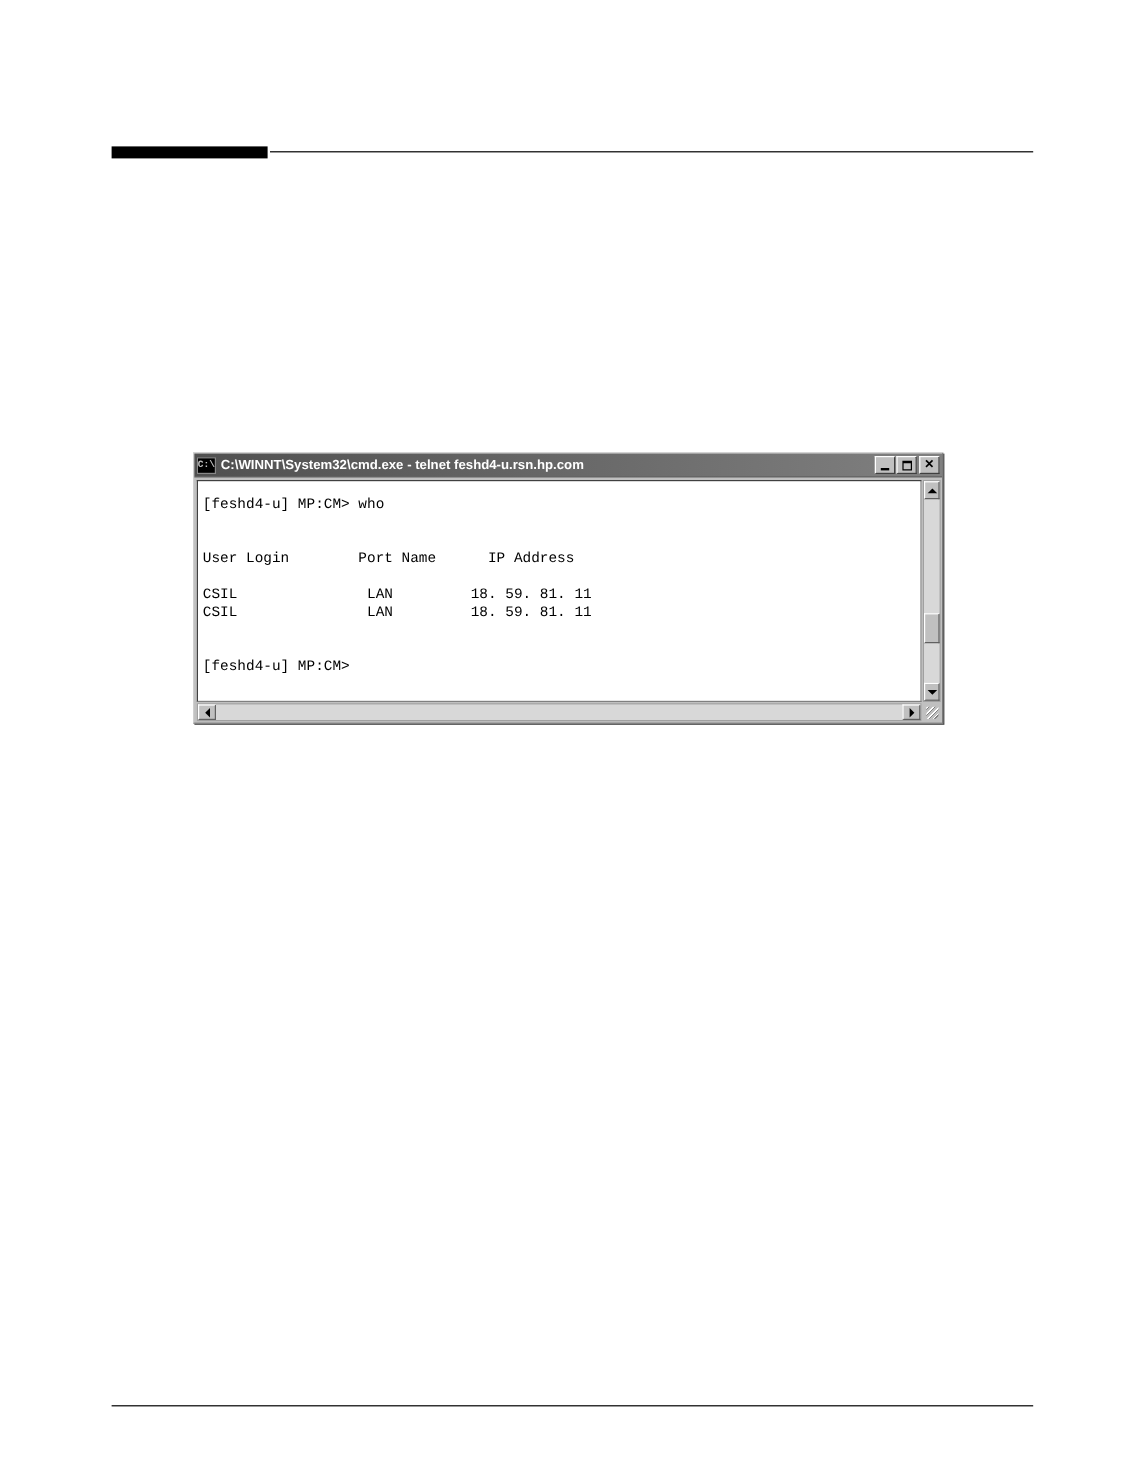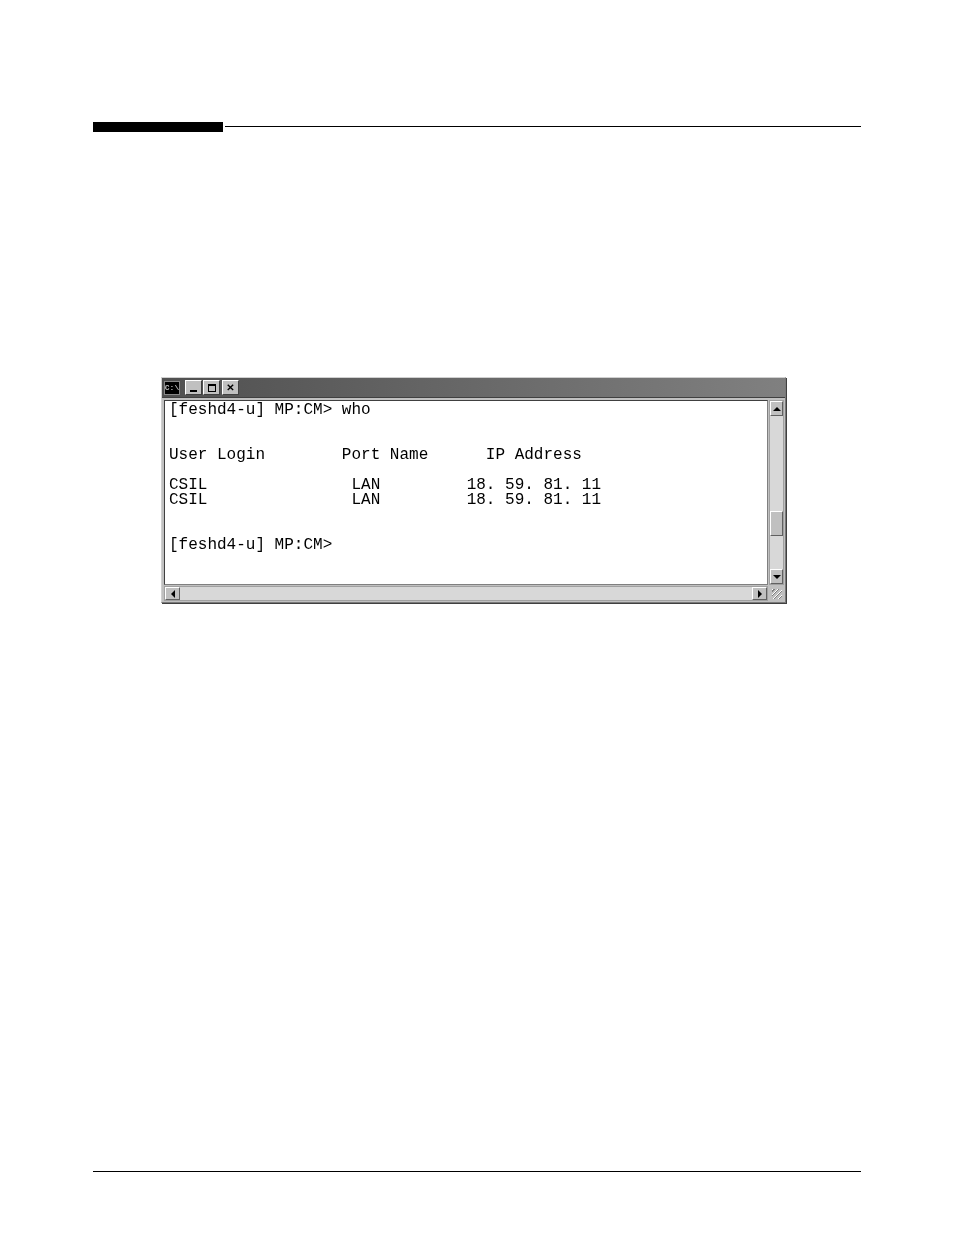--- a/index.html
+++ b/index.html
@@ -115,23 +115,23 @@
     .terminal-content {
       position: absolute;
       left: 2px;
       top: 2px;
       right: 17px;
       bottom: 17px;
       background: #fff;
       border: 1px solid #808080;
       border-top-color: #404040;
       border-left-color: #404040;
-      padding: 2px 4px;
+      padding: 12px 4px;
       font-family: "Courier New", monospace;
-      font-size: 16px;
+      font-size: 12px;
       line-height: 15px;
       color: #000;
       white-space: pre;
       overflow: hidden;
     }
     
     .scrollbar-v {
       position: absolute;
       right: 1px;
       top: 2px;
@@ -311,20 +311,21 @@
   </style>
 </head>
 <body>
 
 <div class="header-rule-thick"></div>
 <div class="header-rule-thin"></div>
 
 <div class="window">
   <div class="titlebar">
     <div class="titlebar-icon">C:\</div>
+    <div class="titlebar-text">C:\WINNT\System32\cmd.exe - telnet feshd4-u.rsn.hp.com</div>
     <div class="titlebar-buttons">
       <div class="titlebar-btn">
         <div class="min-icon"></div>
       </div>
       <div class="titlebar-btn">
         <div class="max-icon"></div>
       </div>
       <div class="titlebar-btn close">
         <span class="close-x">✕</span>
       </div>

